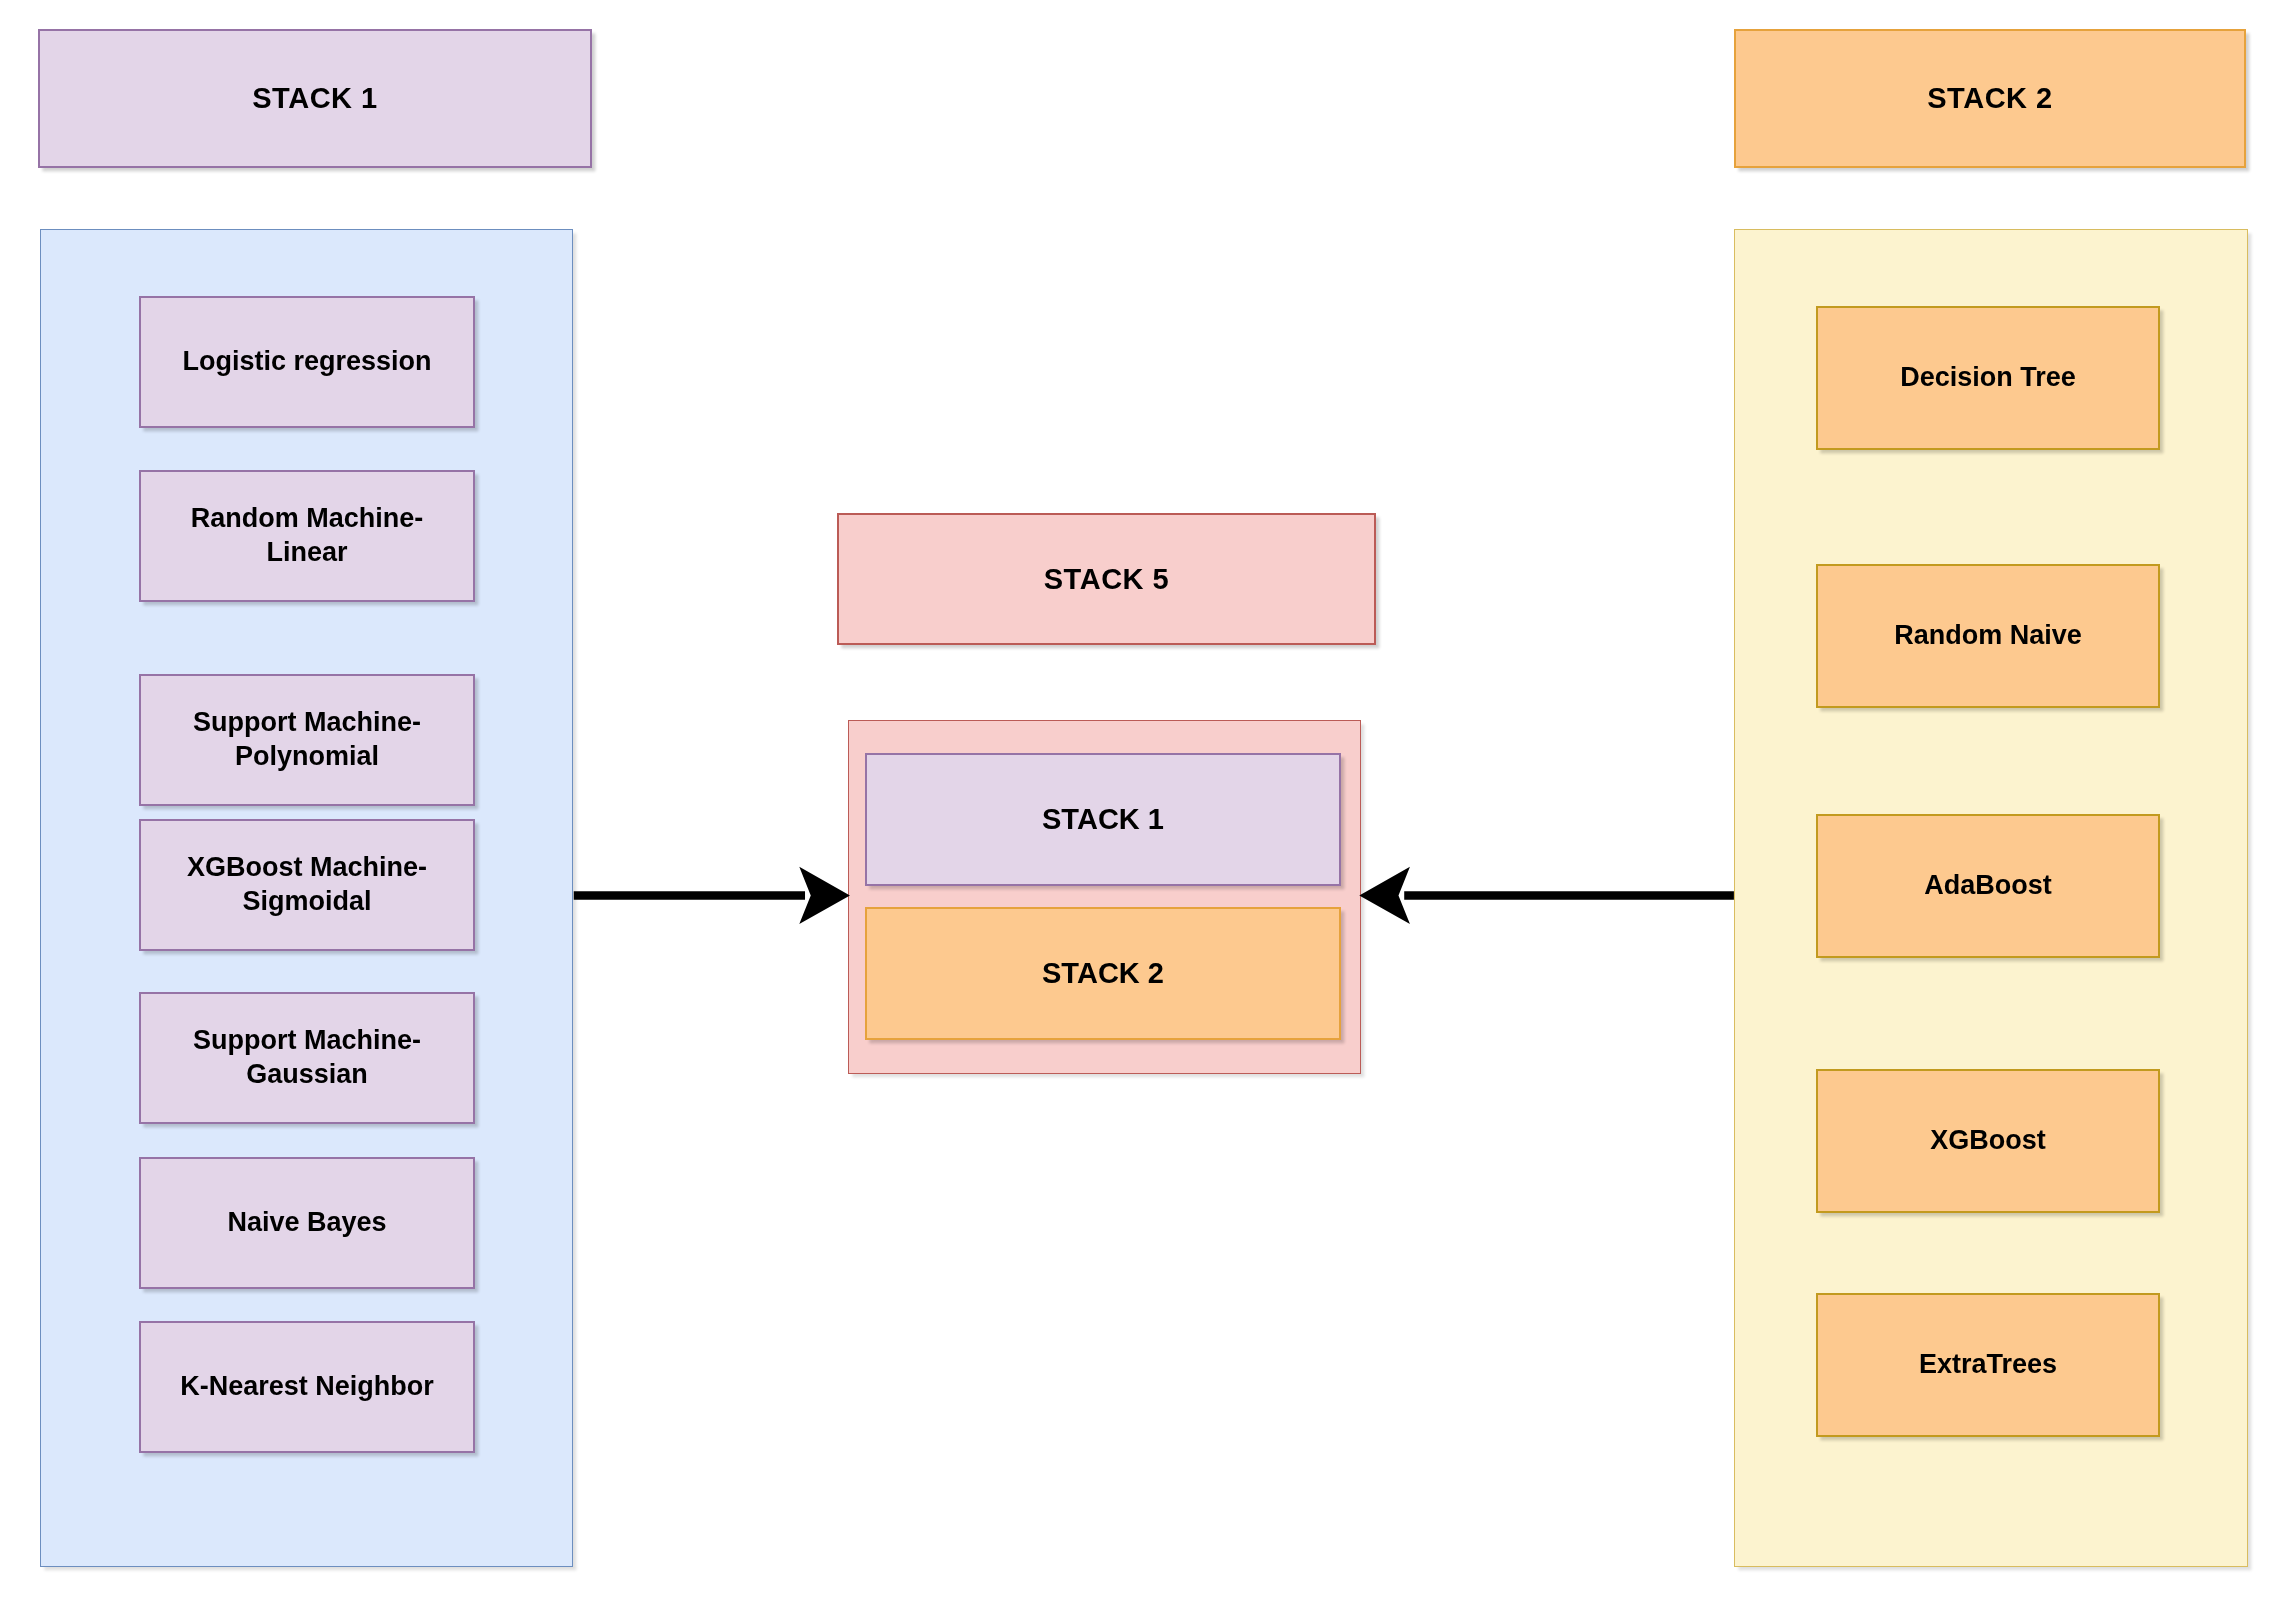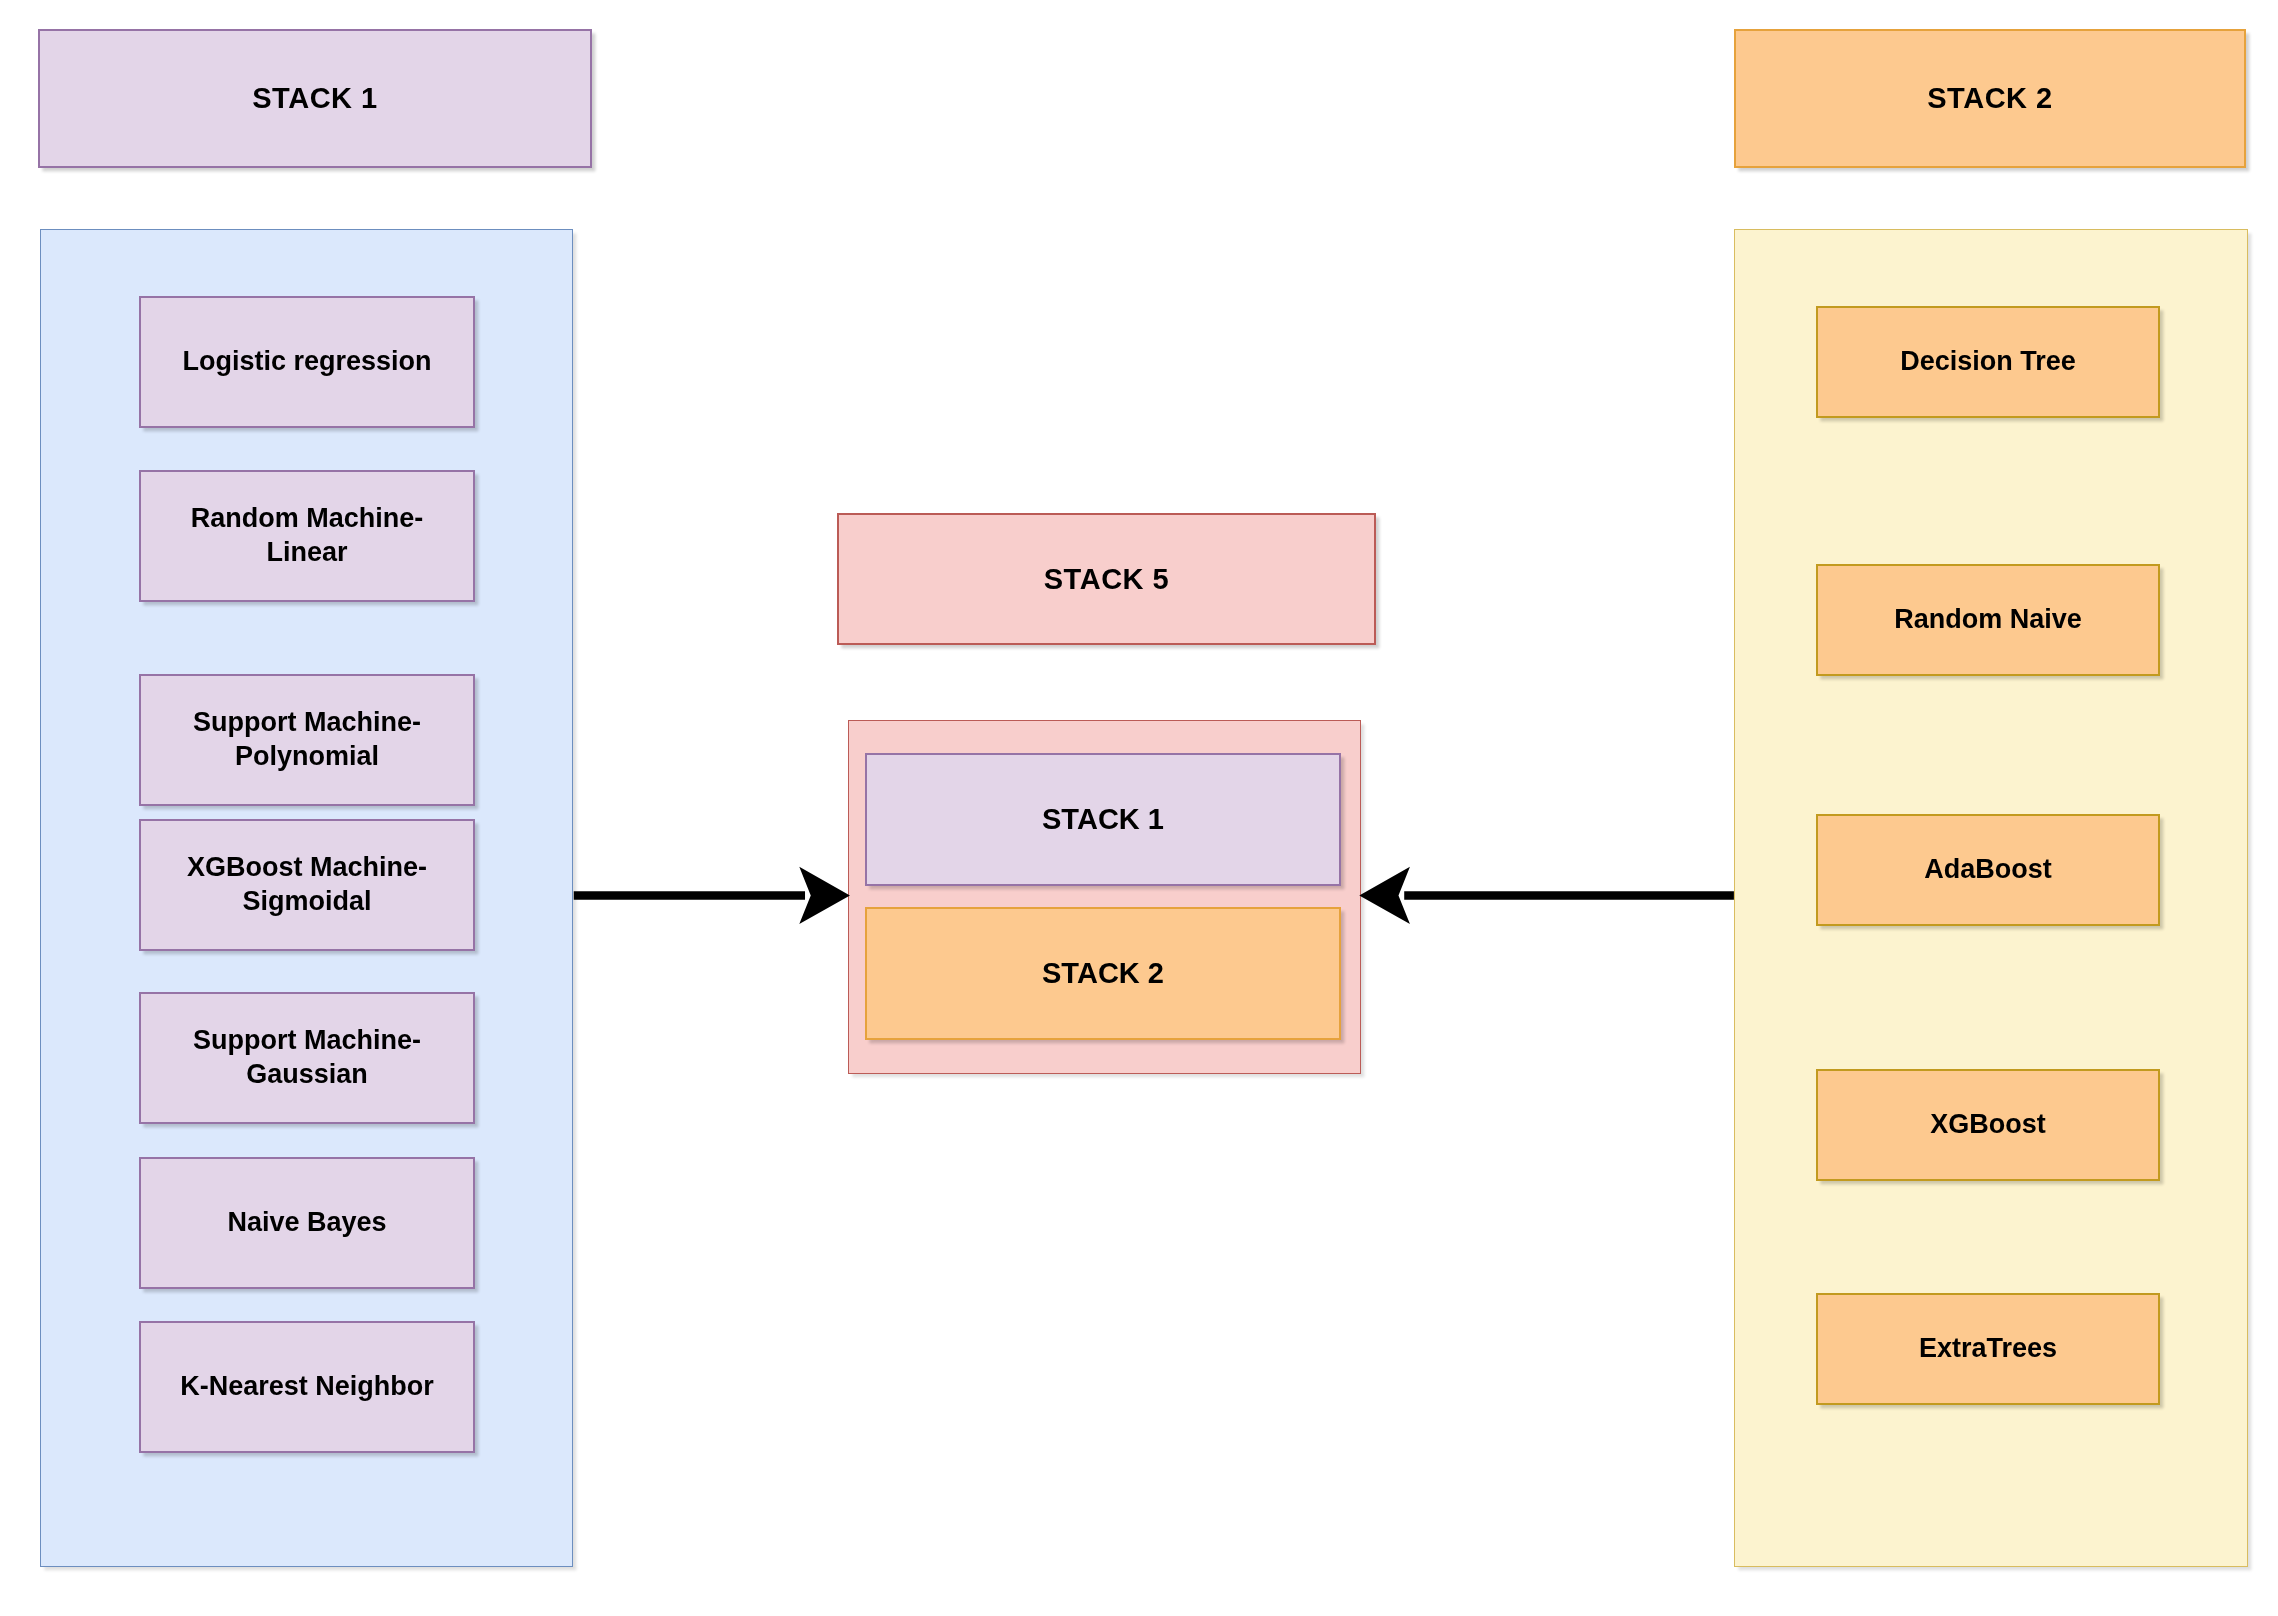--- a/index.html
+++ b/index.html
@@ -52,21 +52,21 @@
   .li-0 { top: 296px; }
   .li-1 { top: 470px; }
   .li-2 { top: 674px; }
   .li-3 { top: 819px; }
   .li-4 { top: 992px; }
   .li-5 { top: 1157px; }
   .li-6 { top: 1321px; }
   
   .stack2-header   { left: 1734px; top: 29px;  width: 512px; height: 139px; }
   .right-container { left: 1734px; top: 229px; width: 514px; height: 1338px; }
-  .right-item      { left: 1816px; width: 344px; height: 112px; }
+  .right-item      { left: 1816px; width: 344px; height: 144px; }
   .ri-0 { top: 306px; }
   .ri-1 { top: 564px; }
   .ri-2 { top: 814px; }
   .ri-3 { top: 1069px; }
   .ri-4 { top: 1293px; }
   
   .stack3-header    { left: 837px; top: 513px; width: 539px; height: 132px; }
   .center-container { left: 848px; top: 720px; width: 513px; height: 354px; }
   .center-inner-1   { left: 865px; top: 753px; width: 476px; height: 133px; }
   .center-inner-2   { left: 865px; top: 907px; width: 476px; height: 133px; }

